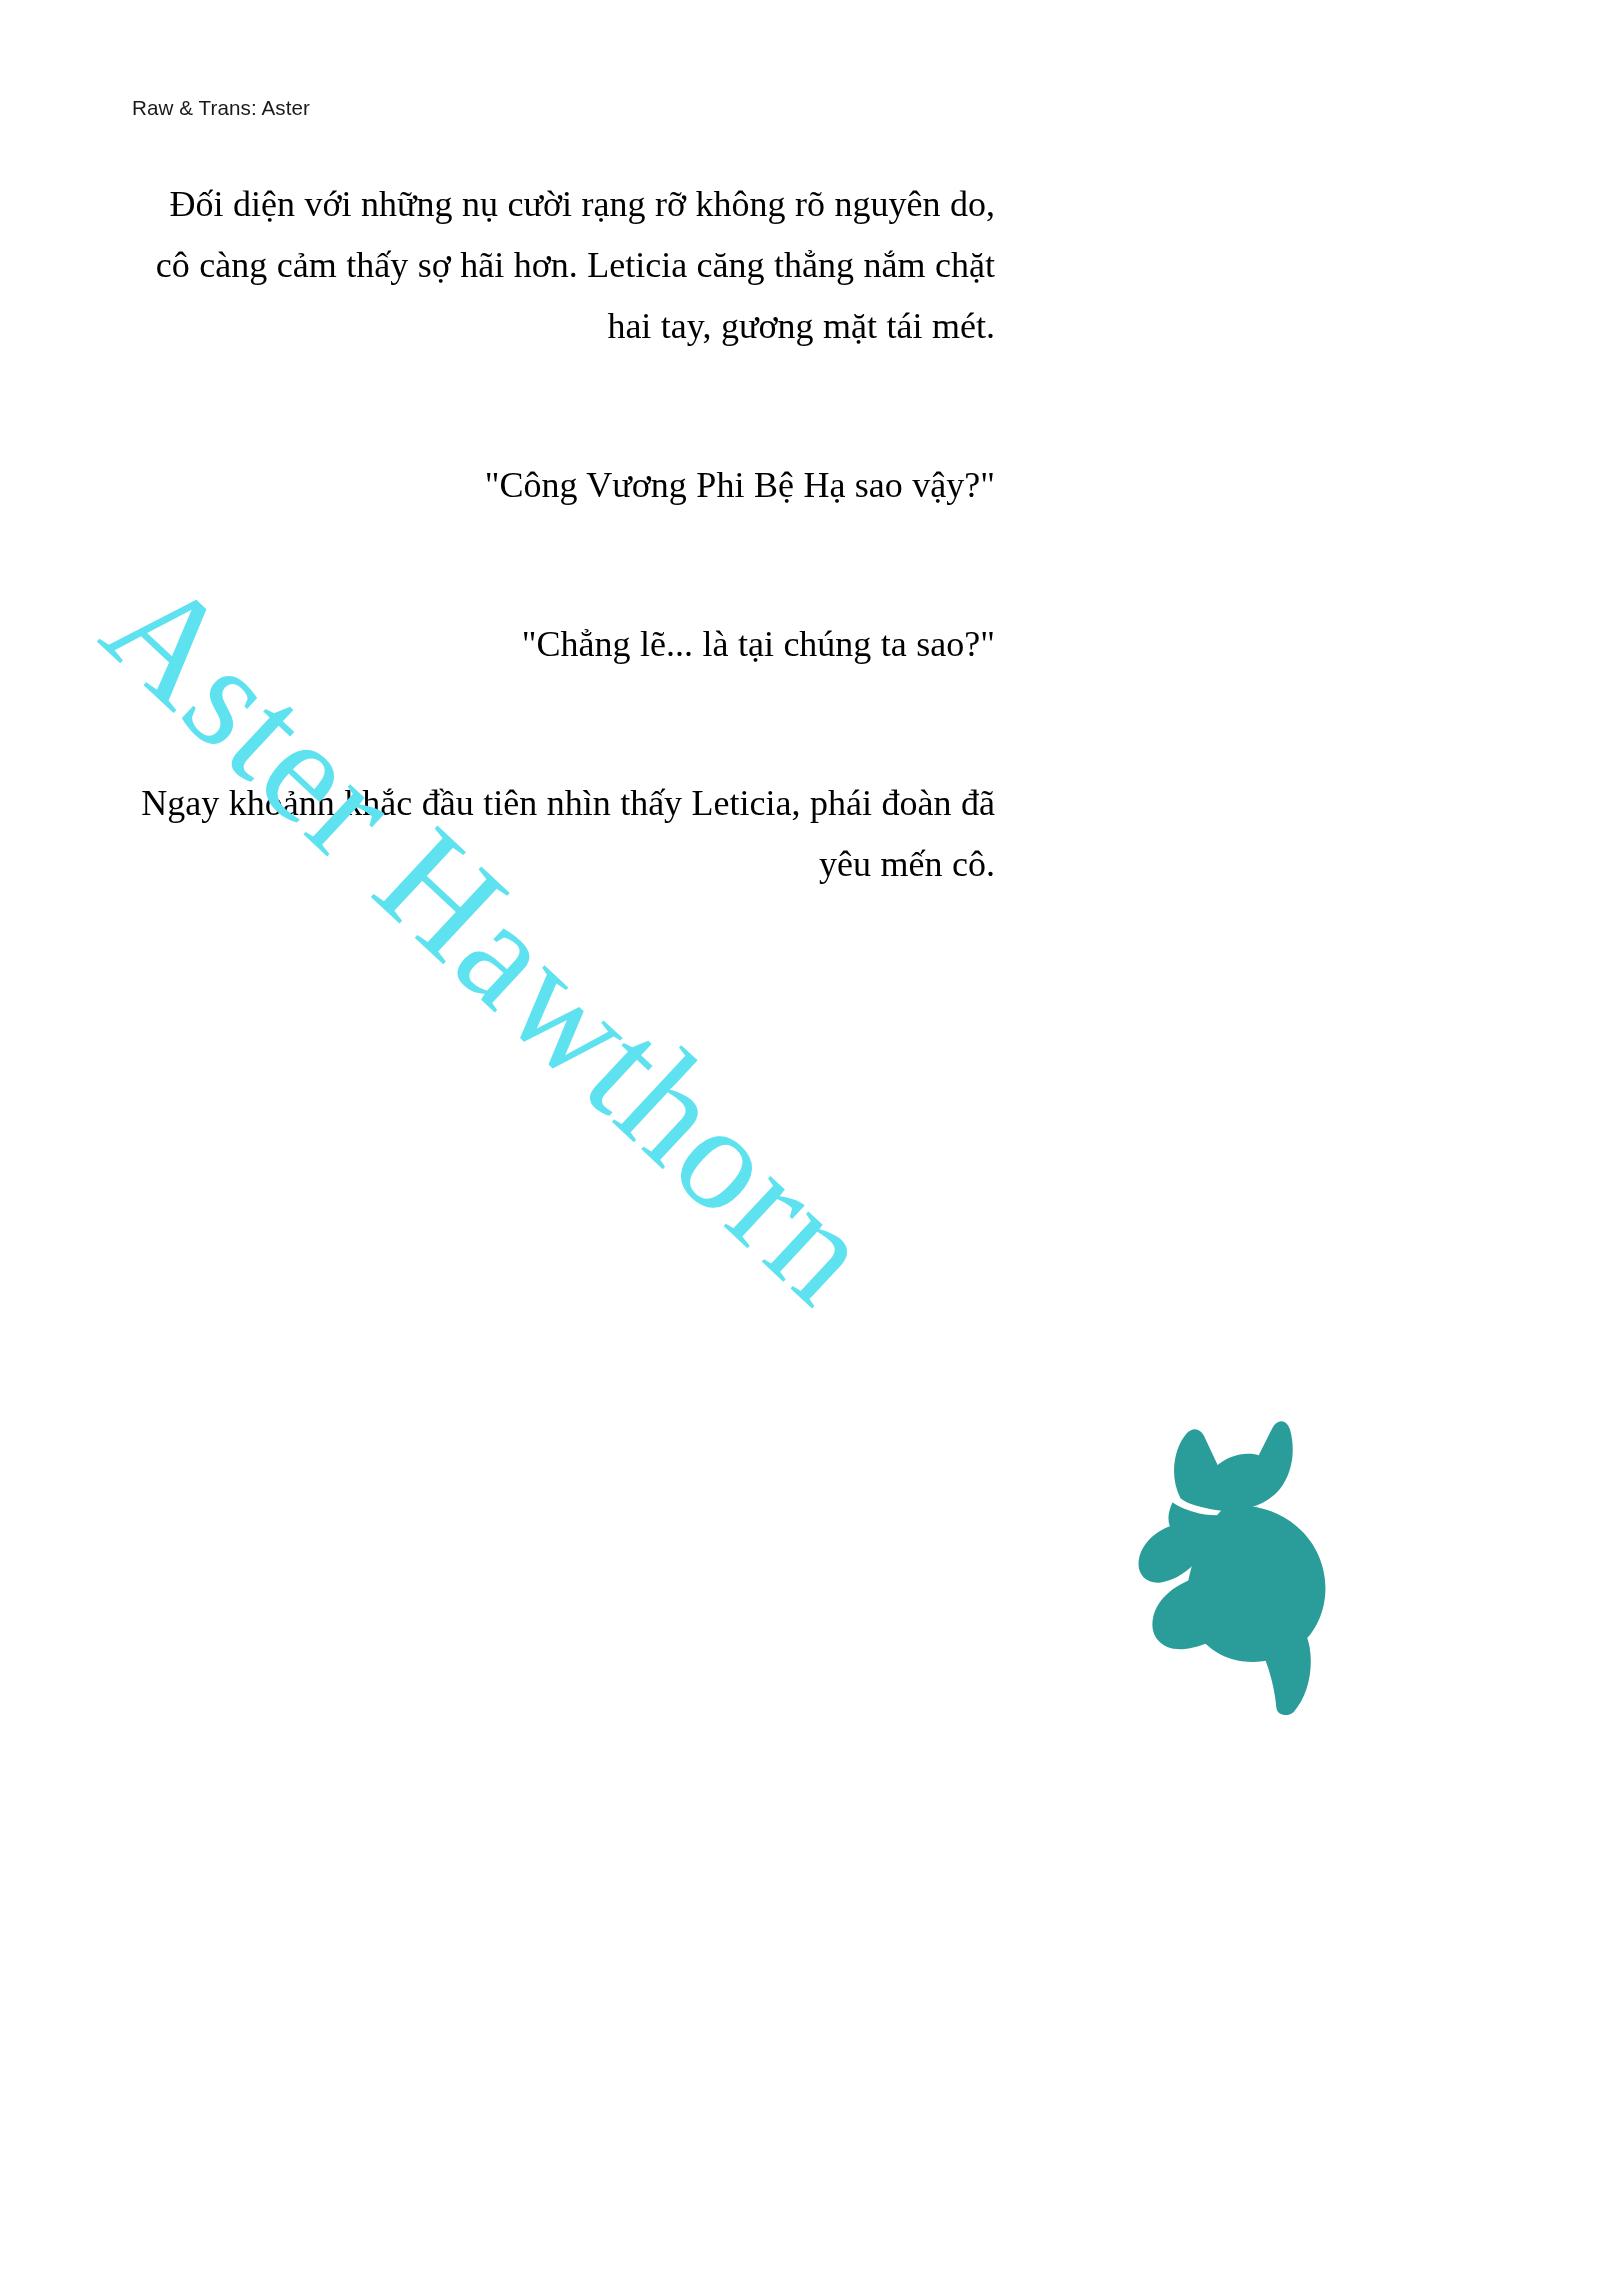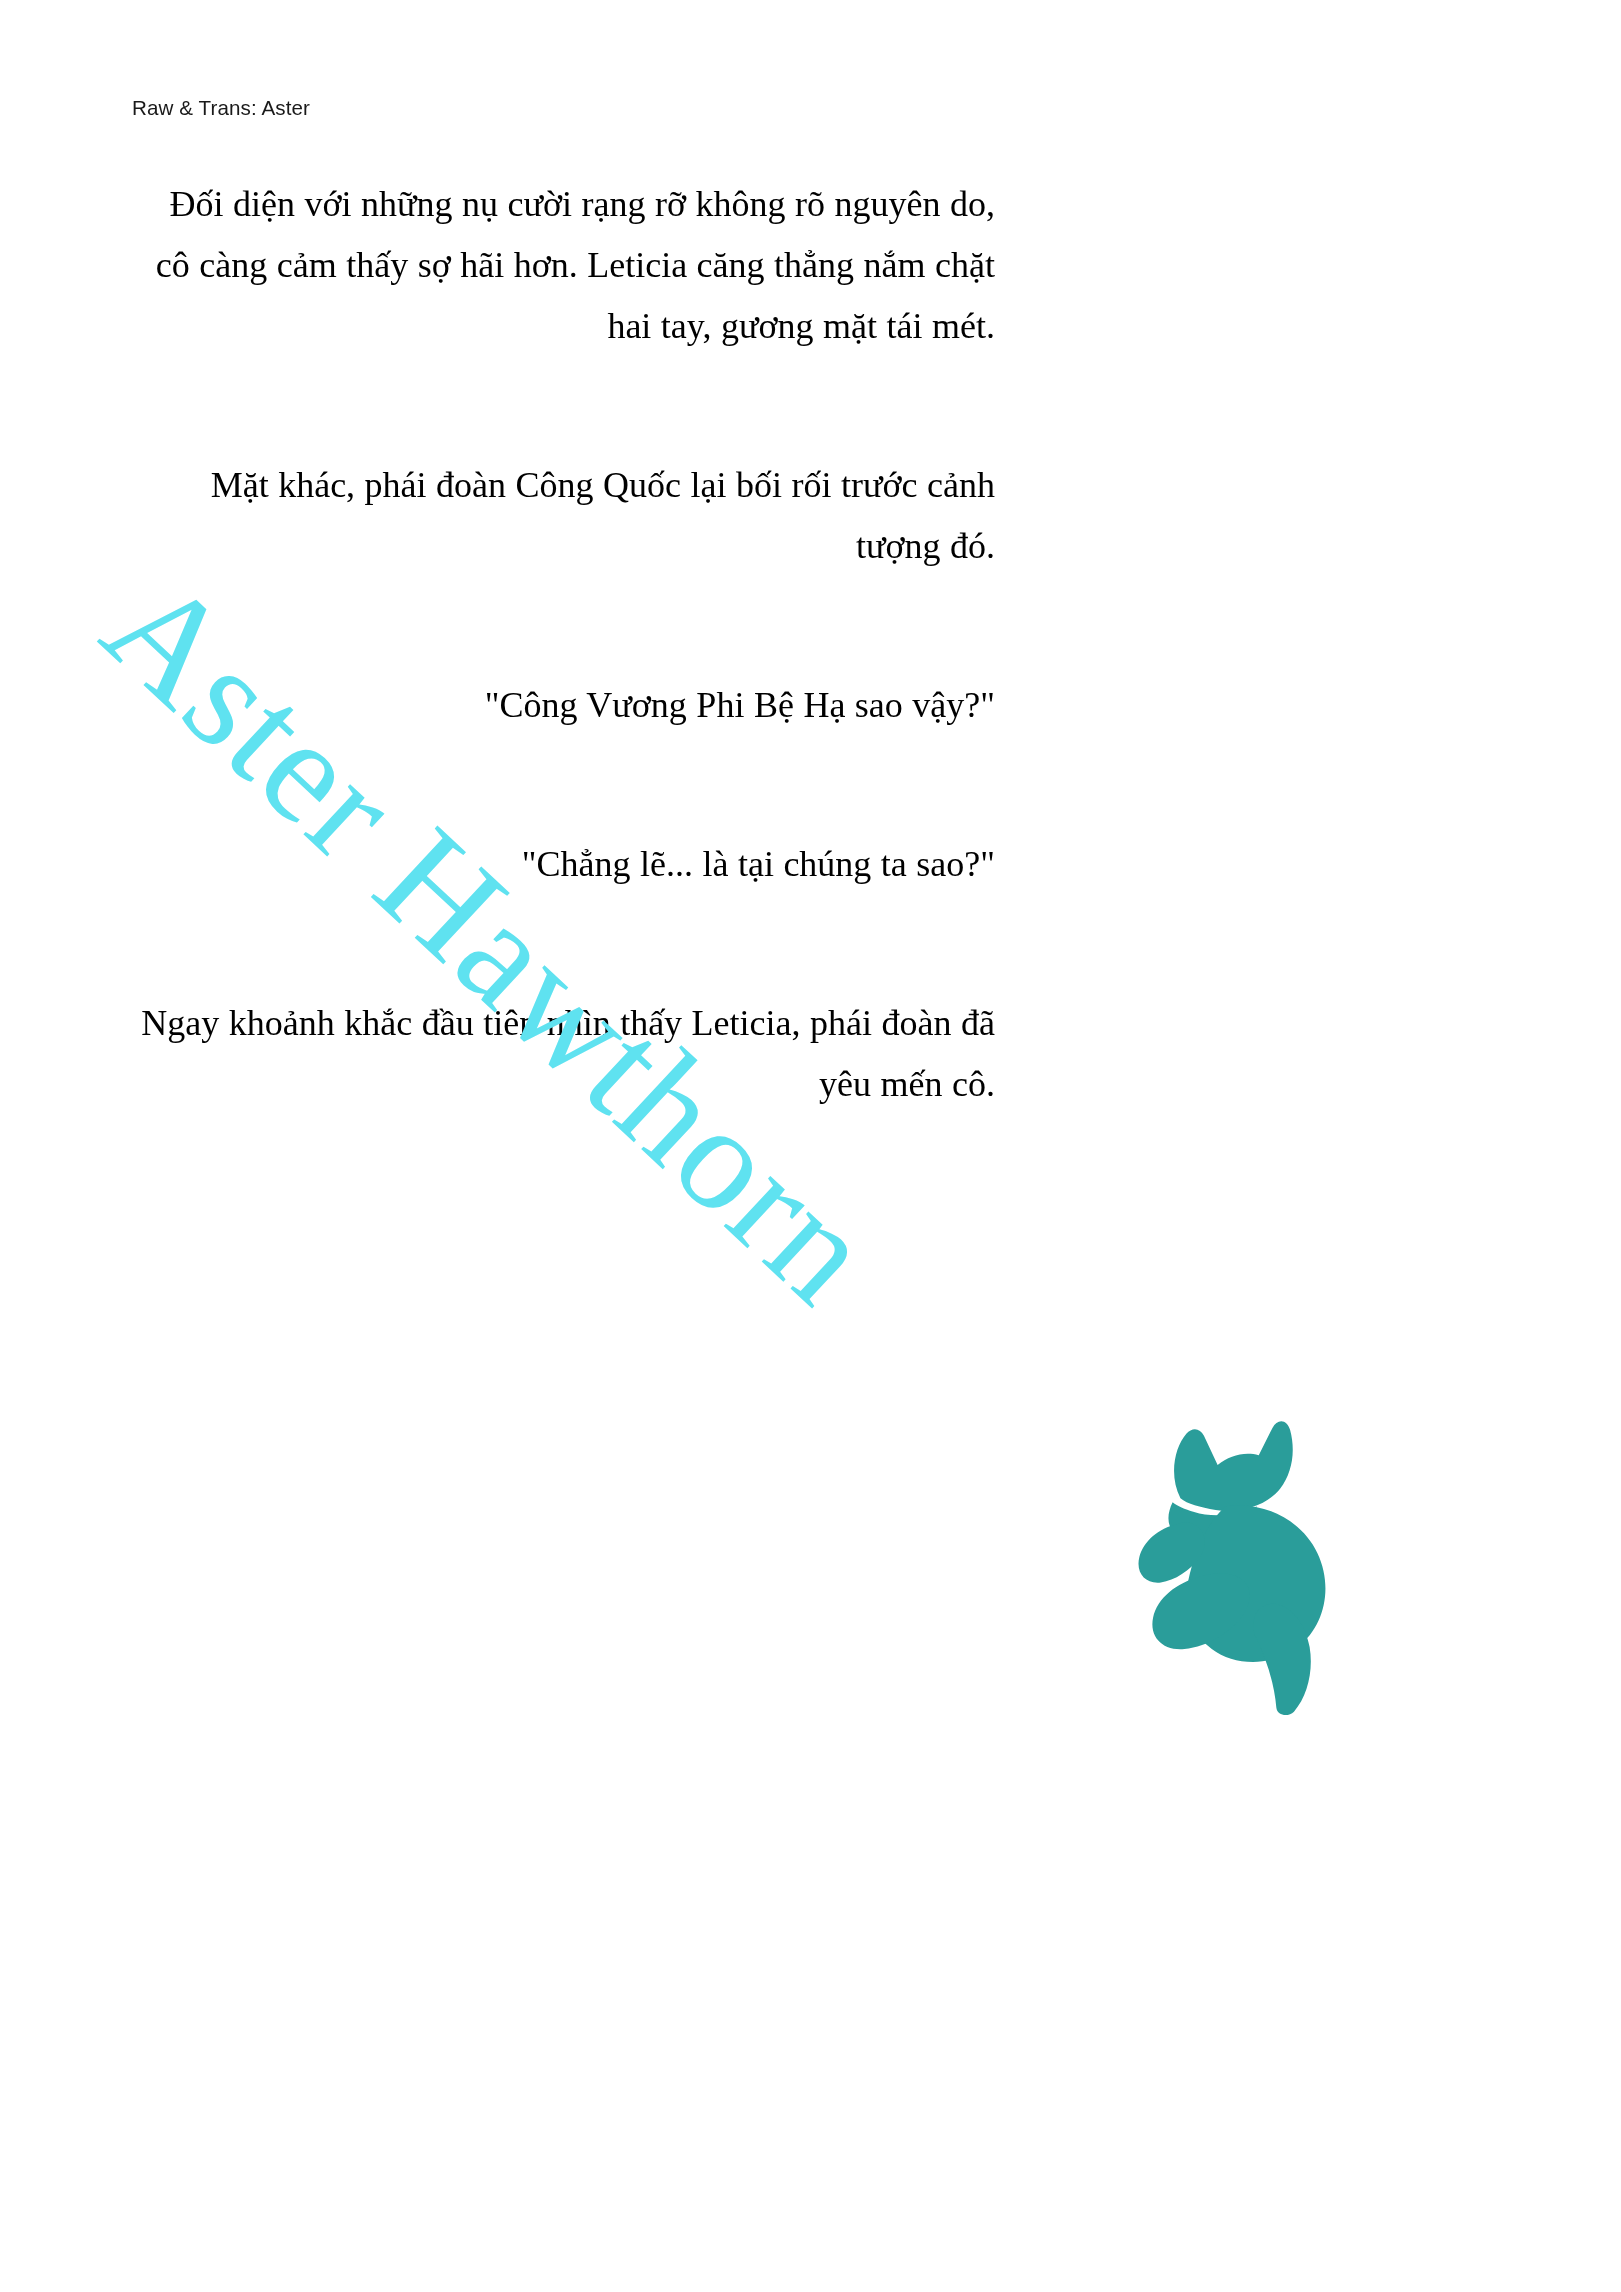--- a/index.html
+++ b/index.html
@@ -89,21 +89,20 @@
 </style>
 </head>
 <body>
 
 <div class="page">
 
   <div class="header">Raw &amp; Trans: Aster</div>
 
   <div class="content">
     <p class="para">Đối diện với những nụ cười rạng rỡ không rõ nguyên do, cô càng cảm thấy sợ hãi hơn. Leticia căng thẳng nắm chặt hai tay, gương mặt tái mét.</p>
-    <p class="para">Mặt khác, phái đoàn Công Quốc lại bối rối trước cảnh tượng đó.</p>
     <p class="para">"Công Vương Phi Bệ Hạ sao vậy?"</p>
     <p class="para">"Chẳng lẽ... là tại chúng ta sao?"</p>
     <p class="para">Ngay khoảnh khắc đầu tiên nhìn thấy Leticia, phái đoàn đã yêu mến cô.</p>
   </div>
 
   <div class="watermark-layer">
     <div class="watermark-text">Aster Hawthorn</div>
   </div>
 
   <div class="cat-logo">

